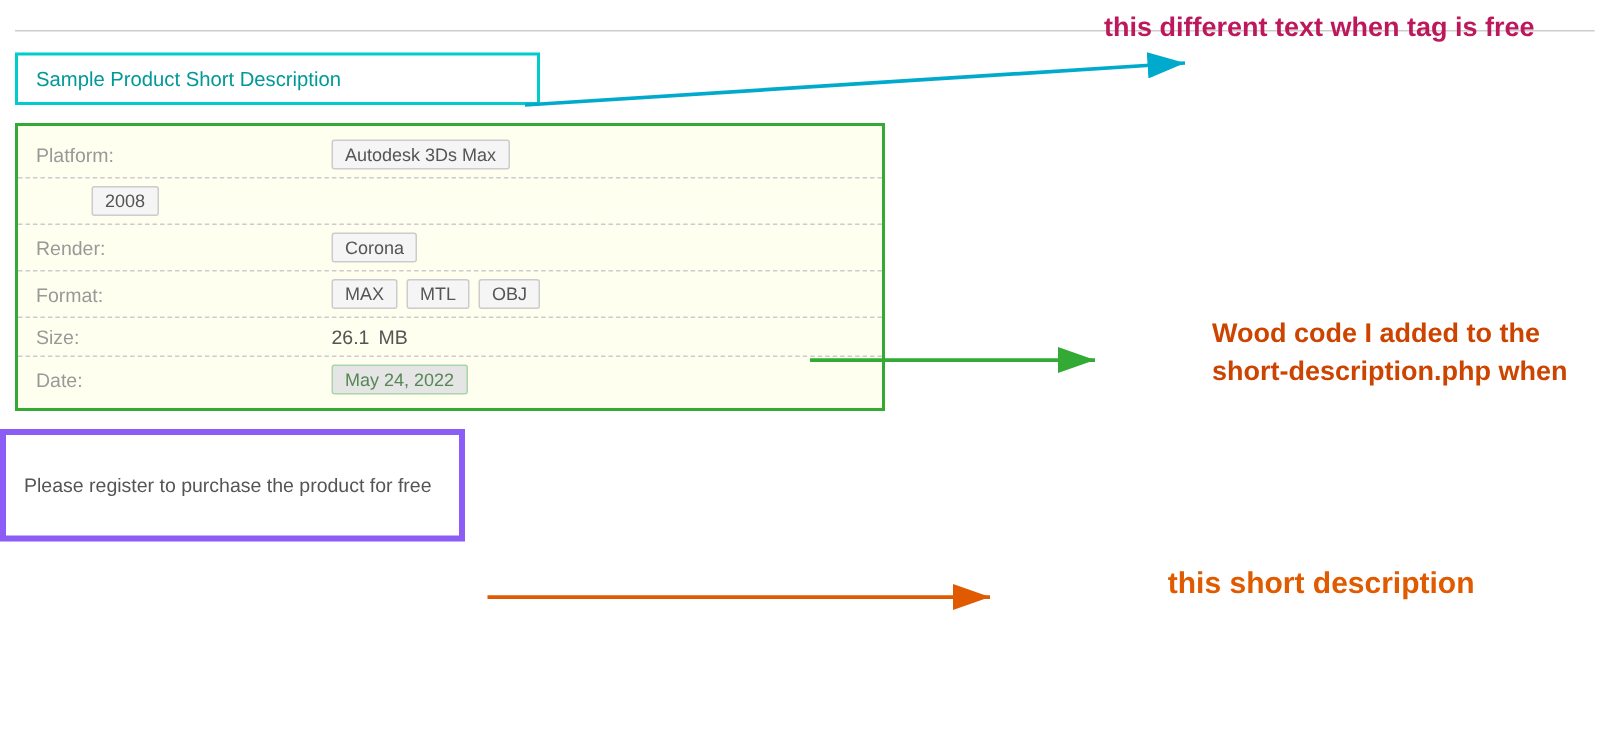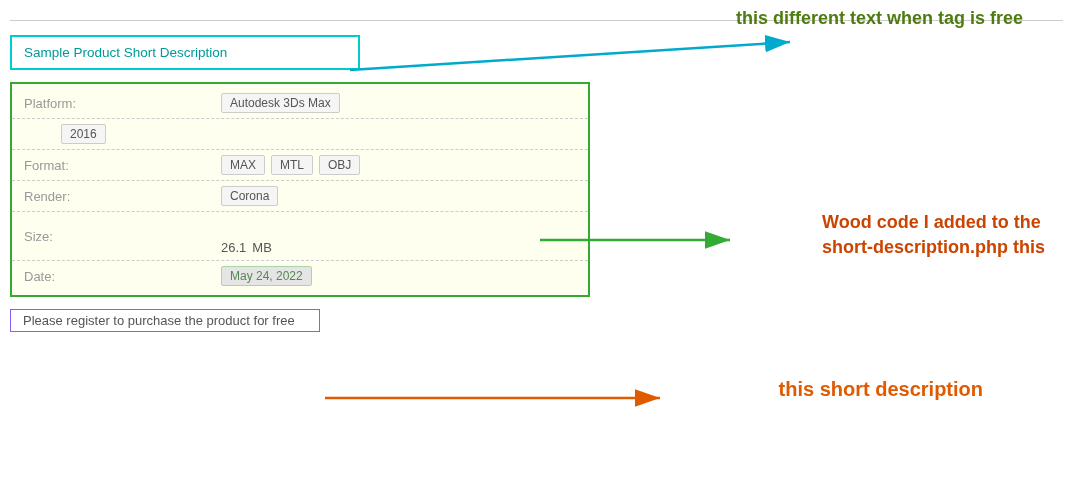--- a/index.html
+++ b/index.html
@@ -23,21 +23,21 @@
 
     
     .top-divider {
       border: none;
       border-top: 1px solid #ccc;
       margin: 0 10px 14px 10px;
     }
     .annotation-top-text {
       font-size: 18px;
       font-weight: bold;
-      color: #4d7c0f;
+      color: #be185d;
     }
 
     
     .short-desc-box {
       border: 2px solid #00cccc;
       padding: 8px 12px;
       margin: 0 10px 12px 10px;
       display: inline-block;
       min-width: 350px;
       max-width: 360px;
@@ -84,28 +84,27 @@
       border-radius: 2px;
     }
     .tag-badge.date {
       background: #e5e5e5;
       border-color: #aad4aa;
       color: #558855;
     }
     .size-value {
       color: #555;
       font-size: 13px;
-      margin-top: 23px;
     }
 
     
     .free-reg-box {
-      border: 1px solid #8b5cf6;
-      padding: 3px 12px;
-      margin: 0 10px 12px 10px;
+      border: 4px solid #8b5cf6;
+      padding: 26px 12px;
+      margin: 0 10px 12px 0;
       display: inline-block;
       min-width: 310px;
       max-width: 320px;
     }
     .free-reg-text {
       color: #555;
       font-size: 13px;
     }
   </style>
 </head>
@@ -141,61 +140,61 @@
 
     <div class="detail-row">
       <span class="detail-label">Platform:</span>
       <div class="detail-value">
         <span class="tag-badge">Autodesk 3Ds Max</span>
       </div>
     </div>
 
     <div class="detail-row">
       <div class="detail-value">
-        <span class="tag-badge">2016</span>
+        <span class="tag-badge">2008</span>
+      </div>
+    </div>
+
+    <div class="detail-row">
+      <span class="detail-label">Render:</span>
+      <div class="detail-value">
+        <span class="tag-badge">Corona</span>
       </div>
     </div>
 
     <div class="detail-row">
       <span class="detail-label">Format:</span>
       <div class="detail-value">
         <span class="tag-badge">MAX</span>
         <span class="tag-badge">MTL</span>
         <span class="tag-badge">OBJ</span>
       </div>
     </div>
 
     <div class="detail-row">
-      <span class="detail-label">Render:</span>
-      <div class="detail-value">
-        <span class="tag-badge">Corona</span>
-      </div>
-    </div>
-
-    <div class="detail-row">
       <span class="detail-label">Size:</span>
       <div class="detail-value">
         <span class="size-value">26.1</span>
         <span class="size-value">MB</span>
       </div>
     </div>
 
     <div class="detail-row">
       <span class="detail-label">Date:</span>
       <div class="detail-value">
         <span class="tag-badge date">May 24, 2022</span>
       </div>
     </div>
 
   </div>
 
   
   <div style="position:absolute; top:210px; right:28px; font-size:18px; font-weight:bold; color:#cc4400; line-height:1.4; text-align:left; max-width:320px;">
     <span>Wood code I added to the</span><br>
-    <span>short-description.php this</span>
+    <span>short-description.php when</span>
   </div>
 
   
   <svg style="position:absolute; top:220px; left:530px; pointer-events:none;" width="400" height="60">
     <defs>
       <marker id="arrowhead-right" markerWidth="10" markerHeight="7" refX="10" refY="3.5" orient="auto">
         <polygon points="0 0, 10 3.5, 0 7" fill="#33aa33"></polygon>
       </marker>
     </defs>
     <line x1="10" y1="20" x2="200" y2="20" stroke="#33aa33" stroke-width="2.5" marker-end="url(#arrowhead-right)"></line>

